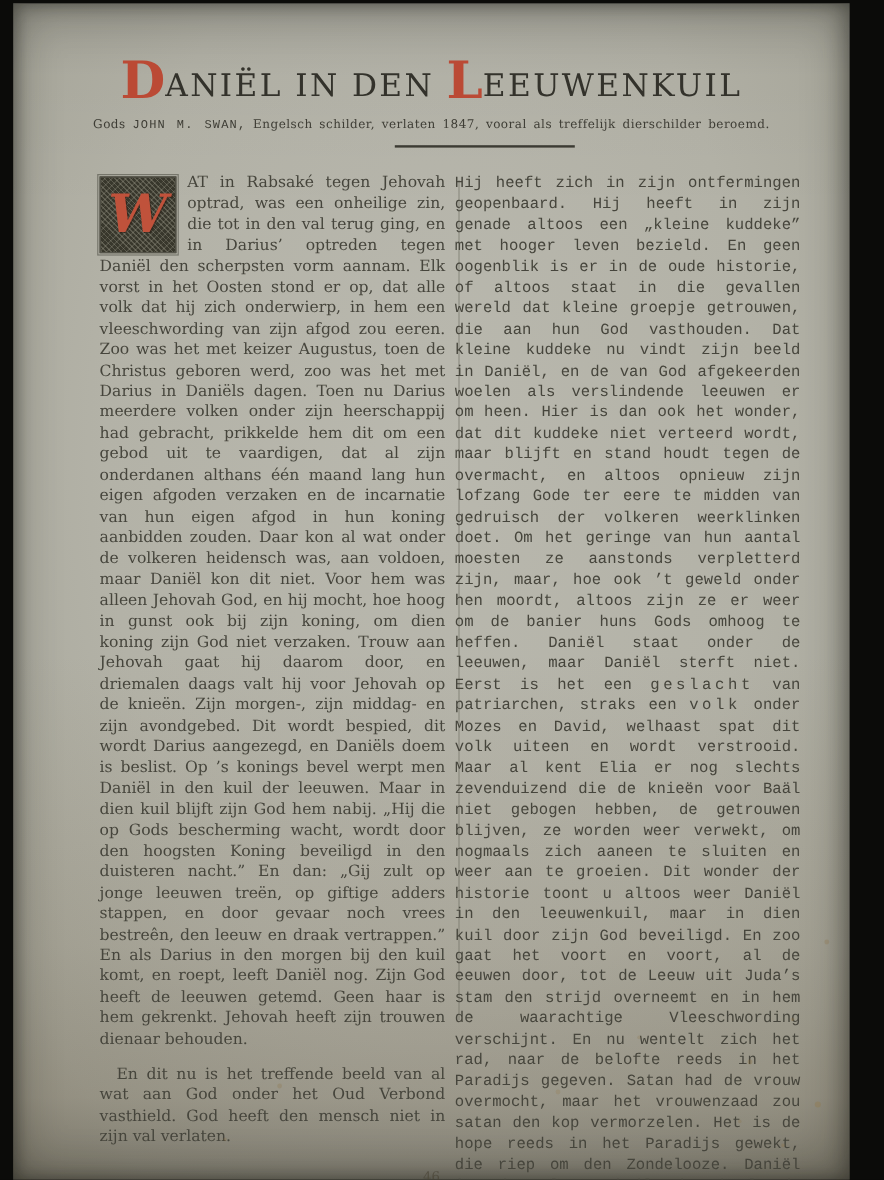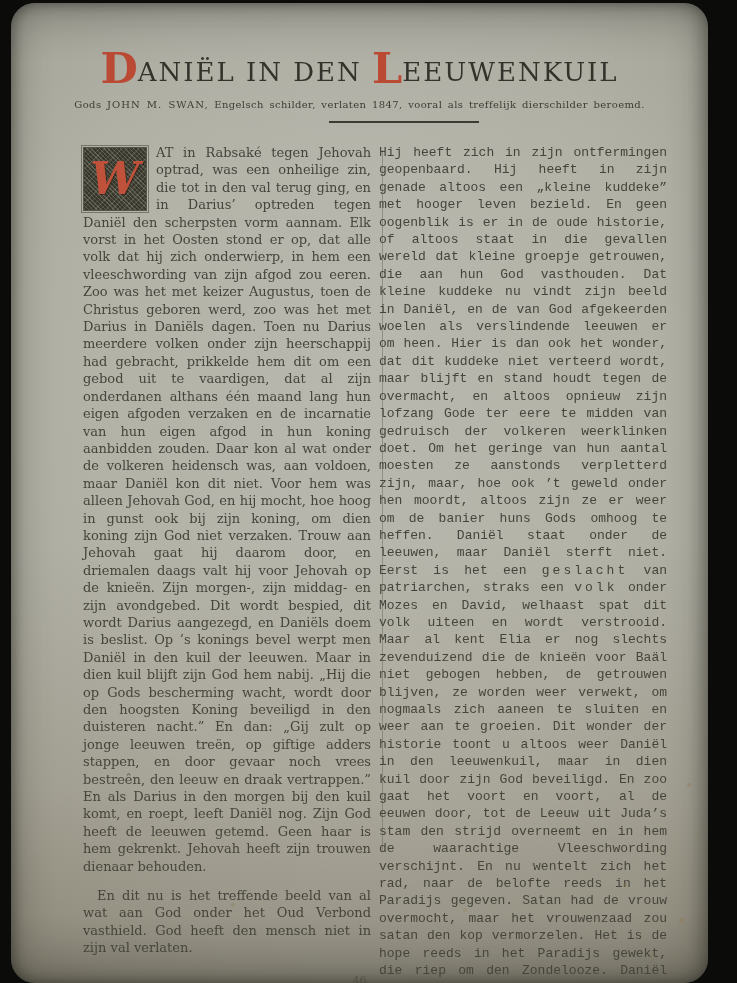--- a/index.html
+++ b/index.html
@@ -6,28 +6,27 @@
   *{box-sizing:border-box;}
   .paper{
     position:absolute;top:3px;left:11px;right:29px;bottom:0;
     background:
       linear-gradient(180deg, rgba(0,0,0,0.10) 0%, rgba(0,0,0,0.02) 6%, rgba(0,0,0,0) 18%,
                       rgba(0,0,0,0) 55%, rgba(82,66,40,0.10) 80%, rgba(70,56,34,0.20) 93%, rgba(45,38,24,0.34) 100%),
       radial-gradient(ellipse at 50% 38%, #b9b8ae 0%, #b3b2a7 55%, #a9a89c 85%, #9e9c8f 100%);
     box-shadow: inset 0 0 38px rgba(20,20,15,0.38), inset -6px 0 14px rgba(20,20,15,0.25), inset 5px 0 10px rgba(20,20,15,0.22);
     font-family:"DejaVu Serif", serif;
     color:#45443b;
-    border-radius:24px;
   }
   .header{position:absolute;top:44px;left:0;right:0;text-align:center;}
   .title{color:#33322b;white-space:nowrap;}
   .title .cap{font-size:43px;color:#bb4a35;font-weight:bold;line-height:1;vertical-align:-2px;}
   .title .rest{font-size:26px;letter-spacing:2px;font-weight:500;}
   .subtitle{margin-top:9px;font-size:10px;letter-spacing:0.4px;color:#3e3d35;word-spacing:2px;}
-  .subtitle .name{letter-spacing:1px;}
+  .subtitle .name{letter-spacing:1px;font-family:Liberation Mono, monospace;}
   .rule{position:absolute;top:118px;left:318px;width:150px;height:2px;background:#3c3b33;}
   .columns{position:absolute;top:141px;left:72px;width:602px;height:716px;}
   .col{position:absolute;top:0;width:288px;font-size:13px;line-height:17.4px;text-align:justify;color:#46453c;}
   .col1{left:0;}
   .col2{left:296px;font-family:Liberation Mono, monospace;}
   .divider{position:absolute;top:6px;left:299px;width:1px;height:700px;background:rgba(110,110,98,0.55);}
   .dropcap{
     float:left;width:64px;height:64px;margin:3px 9px 2px 0;
     background:
       repeating-linear-gradient(45deg, rgba(185,183,165,0.28) 0 1px, rgba(0,0,0,0) 1px 3px),

